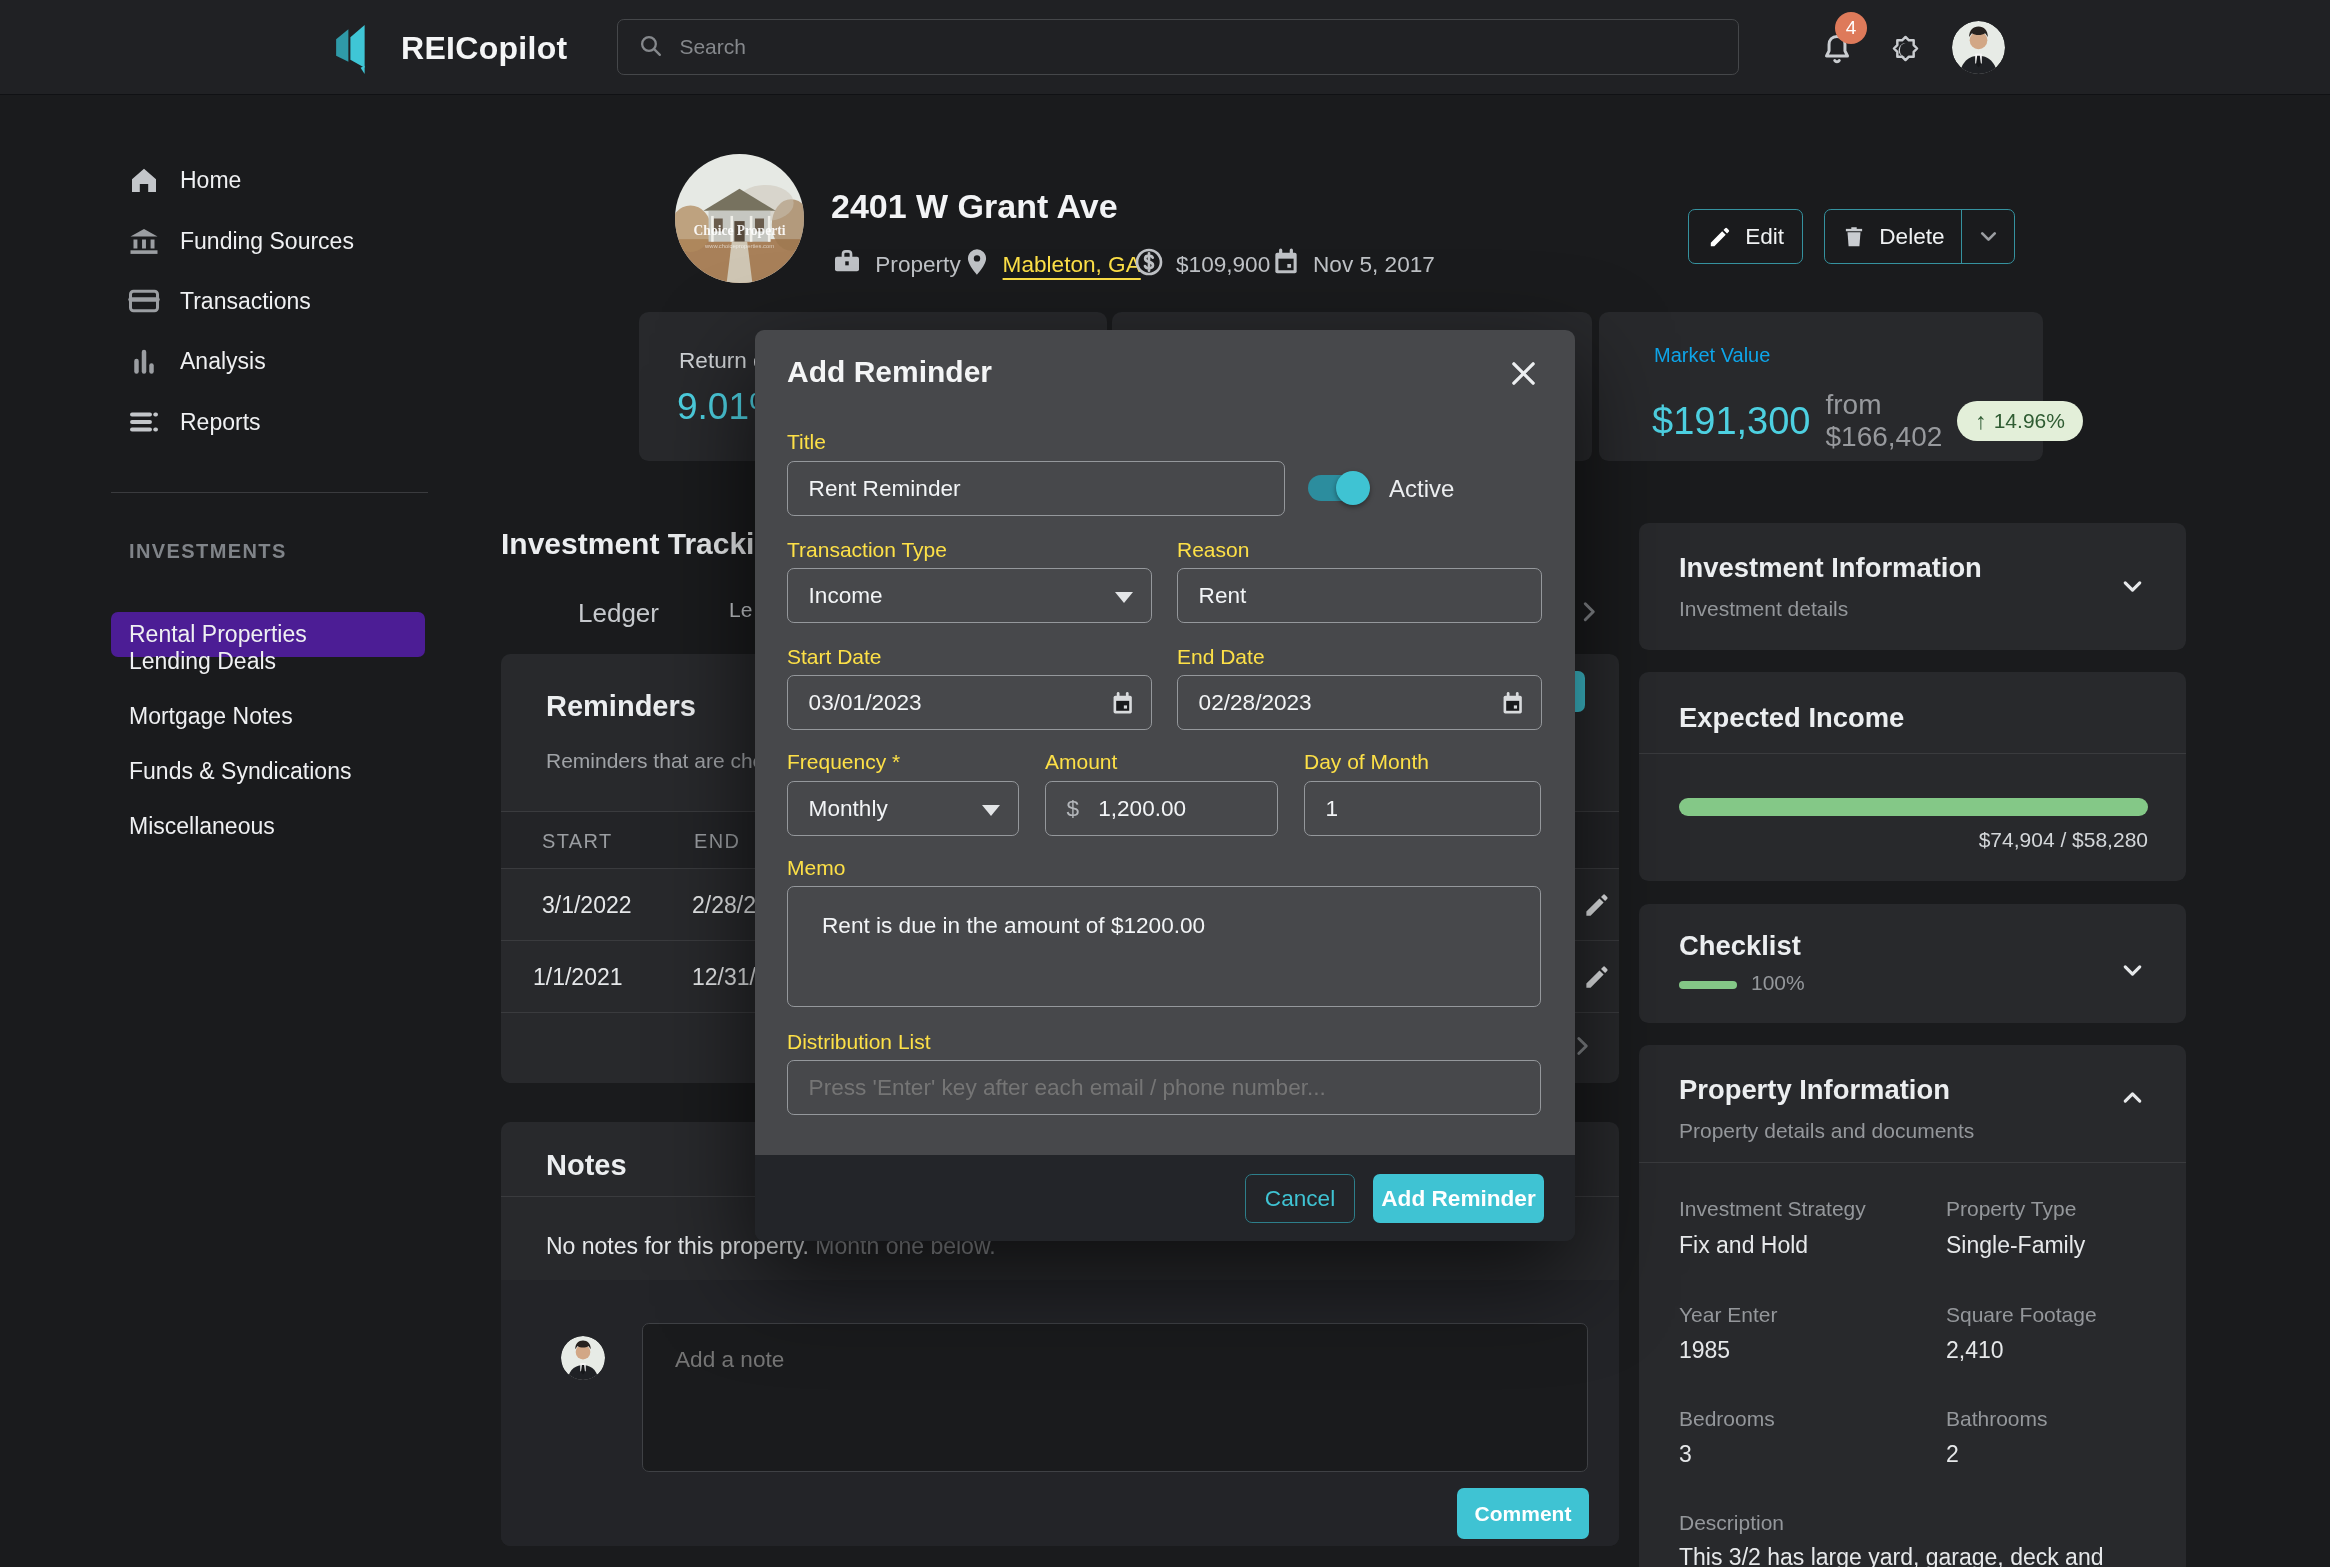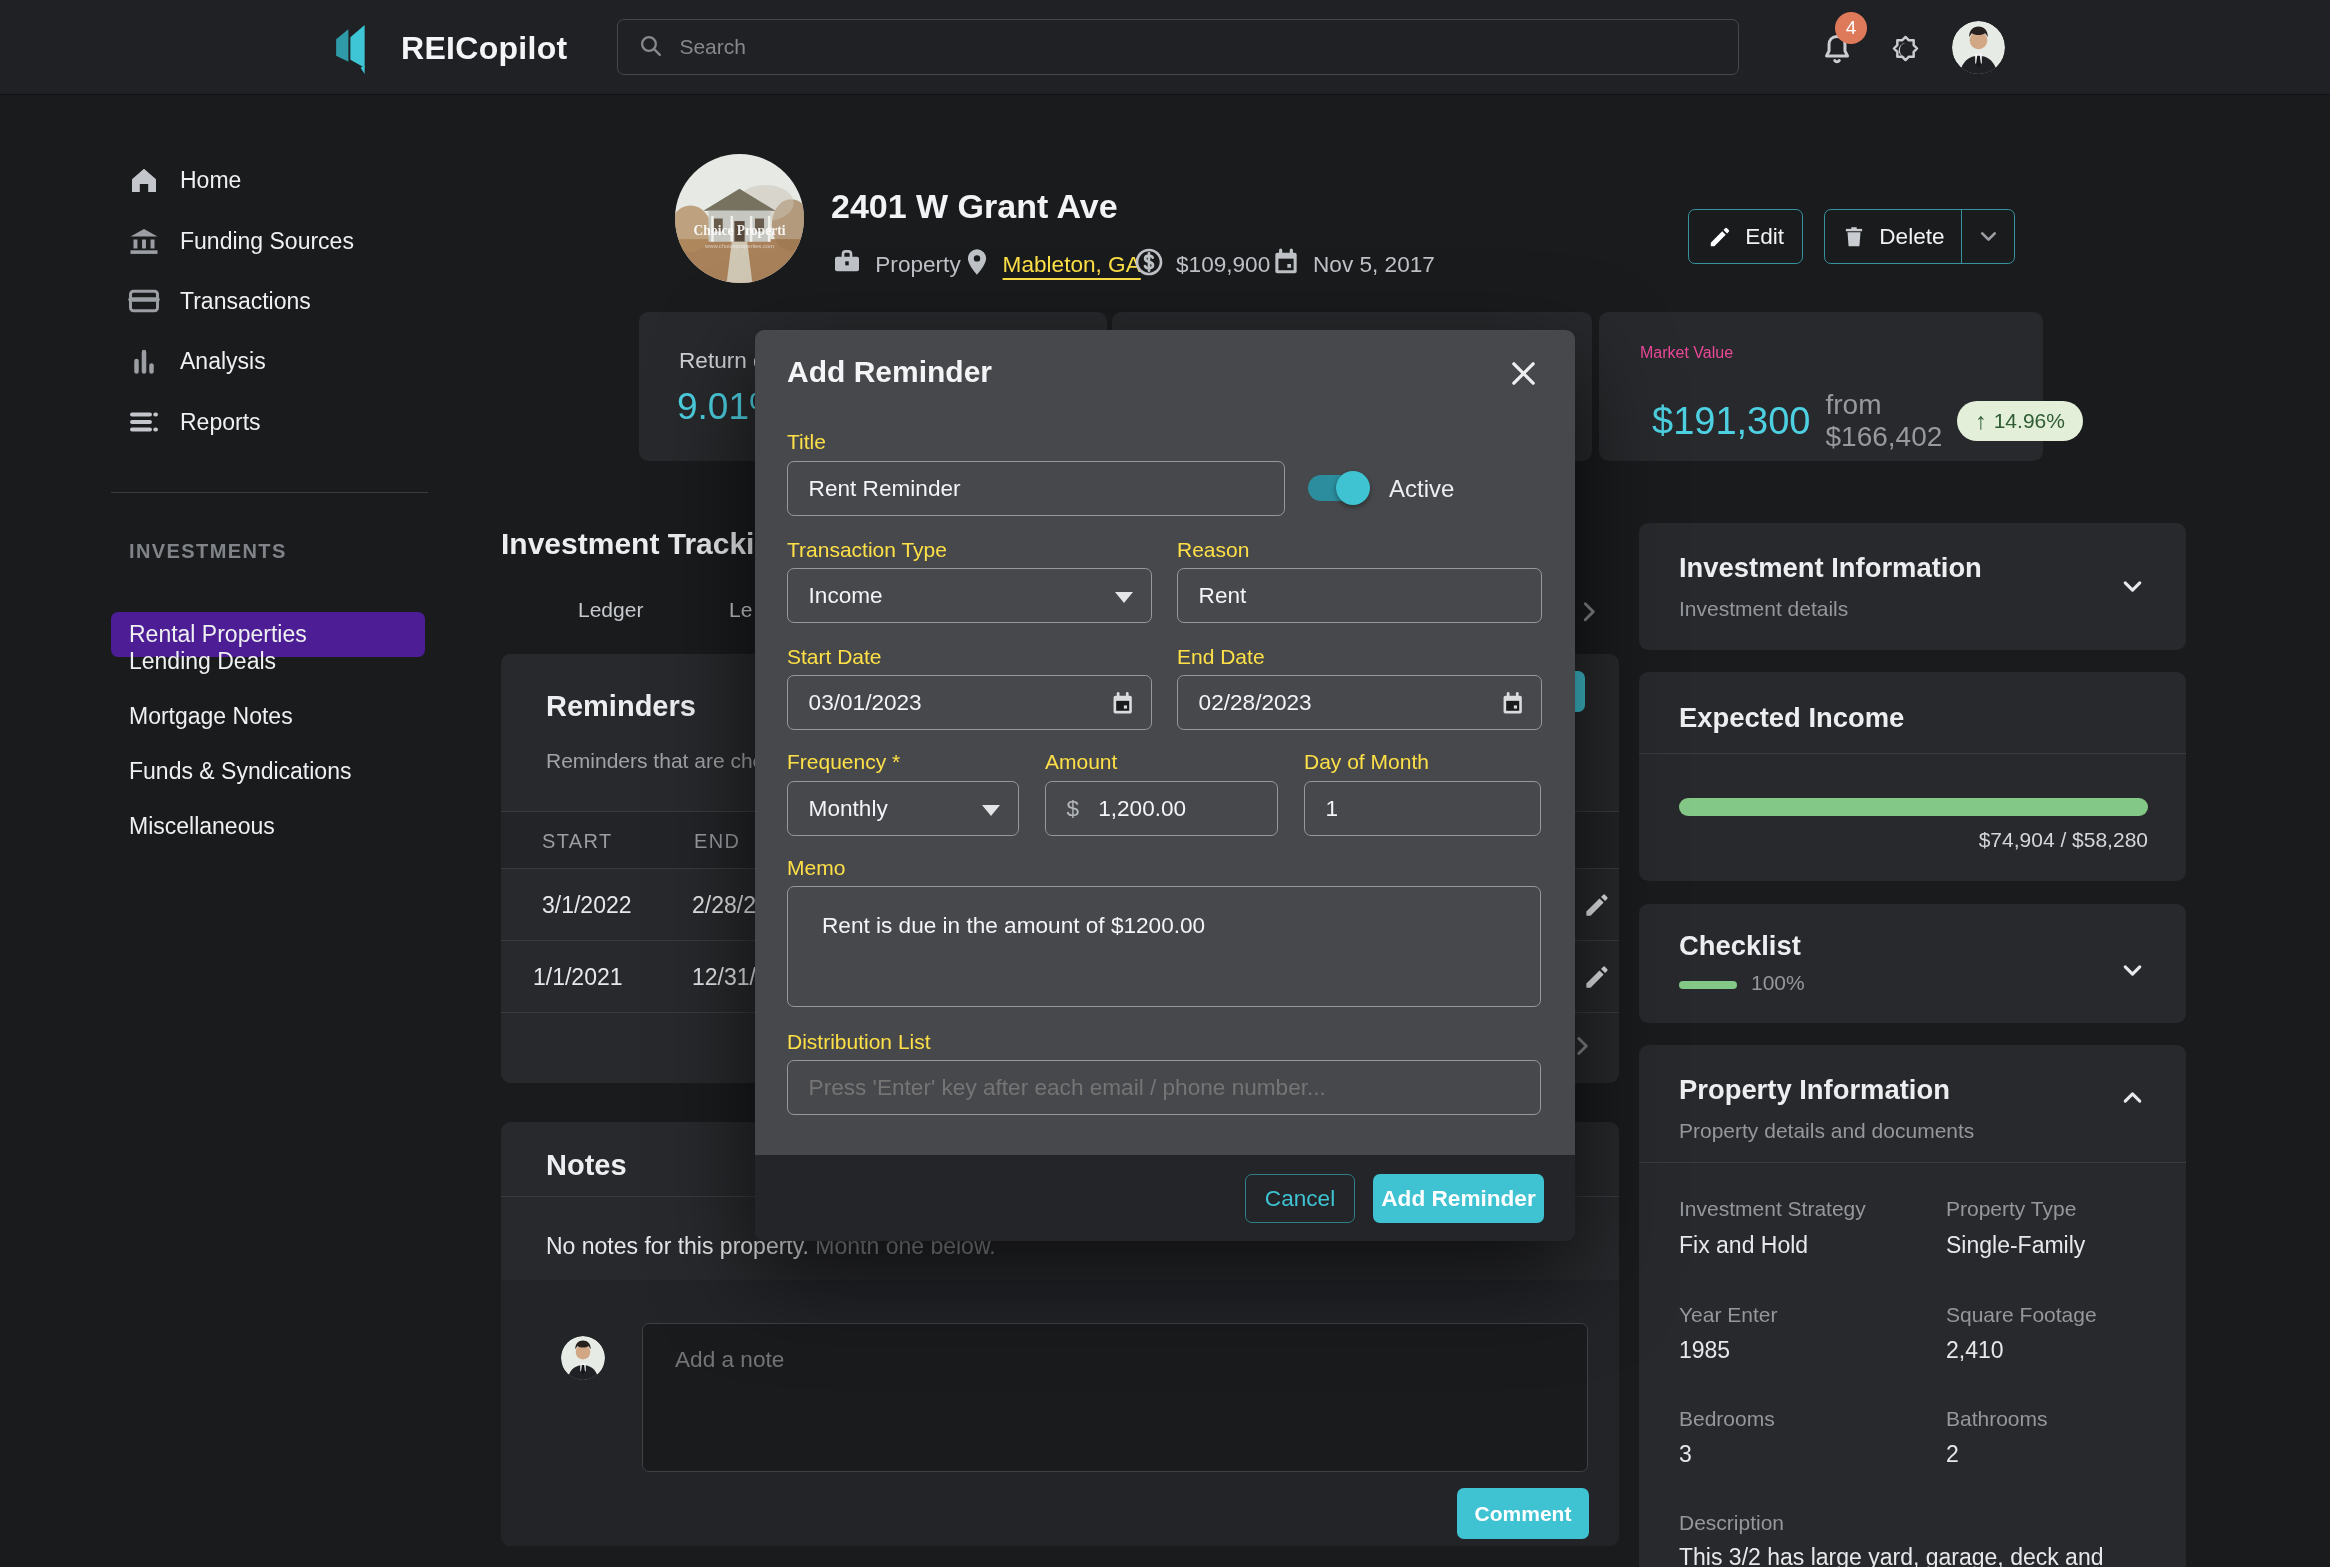--- a/index.html
+++ b/index.html
@@ -318,36 +318,36 @@
     </div>
   </section>
 
   <section>
     <div class="card" style="left:639px;top:312px;width:468px;height:149px">
       <div class="abs stat-label" style="left:40px;top:36px;white-space:nowrap">Return o</div>
       <div class="abs stat-value" style="left:38px;top:74px">9.01%</div>
     </div>
     <div class="card" style="left:1112px;top:312px;width:480px;height:149px"></div>
     <div class="card" style="left:1599px;top:312px;width:444px;height:149px">
-      <div class="abs" style="left:41px;top:32px;font-size:16px;color:#ec4899">Market Value</div>
+      <div class="abs" style="left:55px;top:32px;font-size:20px;color:#0ea5e9">Market Value</div>
       <div class="abs" style="left:53px;top:77px;display:flex;align-items:center">
         <span style="font-size:38px;color:#4dd0e1;font-weight:500">$191,300</span>
         <span style="font-size:28px;color:#97999d;margin-left:15px">from $166,402</span>
         <span style="margin-left:15px;height:40px;border-radius:20px;background:#e3efd9;color:#2f5c33;display:flex;align-items:center;padding:0 18px;font-size:21px">
           <span style="margin-right:6.9px;font-size:23px">↑</span>
           <span>14.96%</span>
         </span>
       </div>
     </div>
   </section>
 
   <main>
     <h2 class="abs h-title" style="left:501px;top:527px;font-size:30px">Investment Tracking</h2>
 
-    <div class="abs" style="left:578px;top:598px;font-size:21px;color:#c6c9cd;font-weight:500">Ledger</div>
+    <div class="abs" style="left:578px;top:598px;font-size:26px;color:#c6c9cd;font-weight:500">Ledger</div>
     <div class="abs" style="left:729px;top:598px;font-size:21px;color:#c6c9cd;font-weight:500">Le</div>
     <div class="abs" style="left:1575px;top:598px;color:#85888c">
       <svg class="ic" width="27.4" height="27.4" viewBox="0 0 40 40">
           <use href="#i-chev-r"></use>
         </svg>
     </div>
 
     <div class="card" style="left:501px;top:654px;width:1118px;height:429px;overflow:hidden">
       <div class="abs h-title" style="left:45px;top:36px;font-size:29px">Reminders</div>
       <div class="abs" style="left:45px;top:95px;font-size:21px;color:#a0a3a7;white-space:nowrap">Reminders that are check</div>

